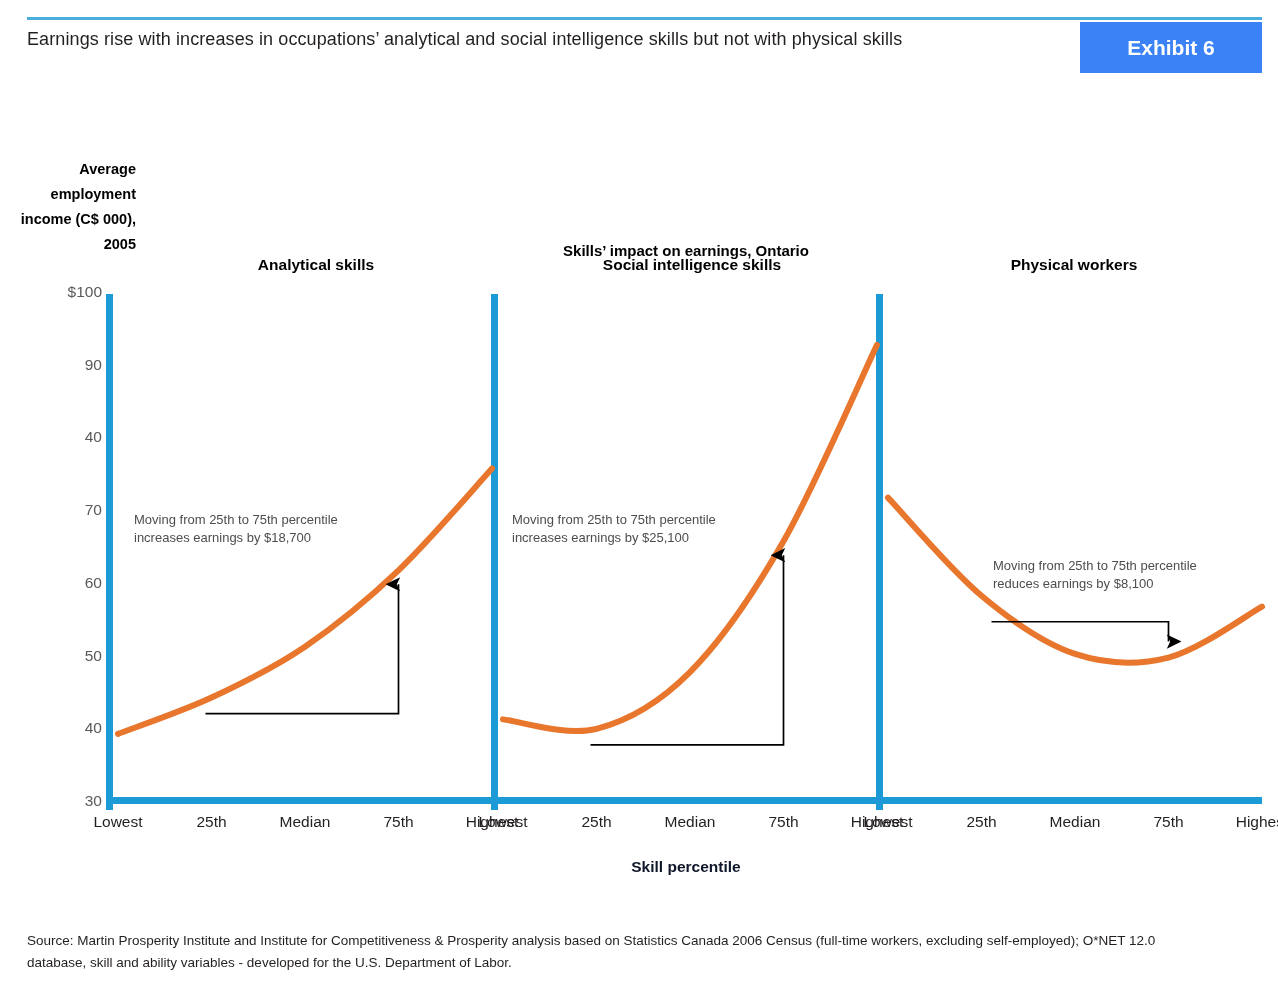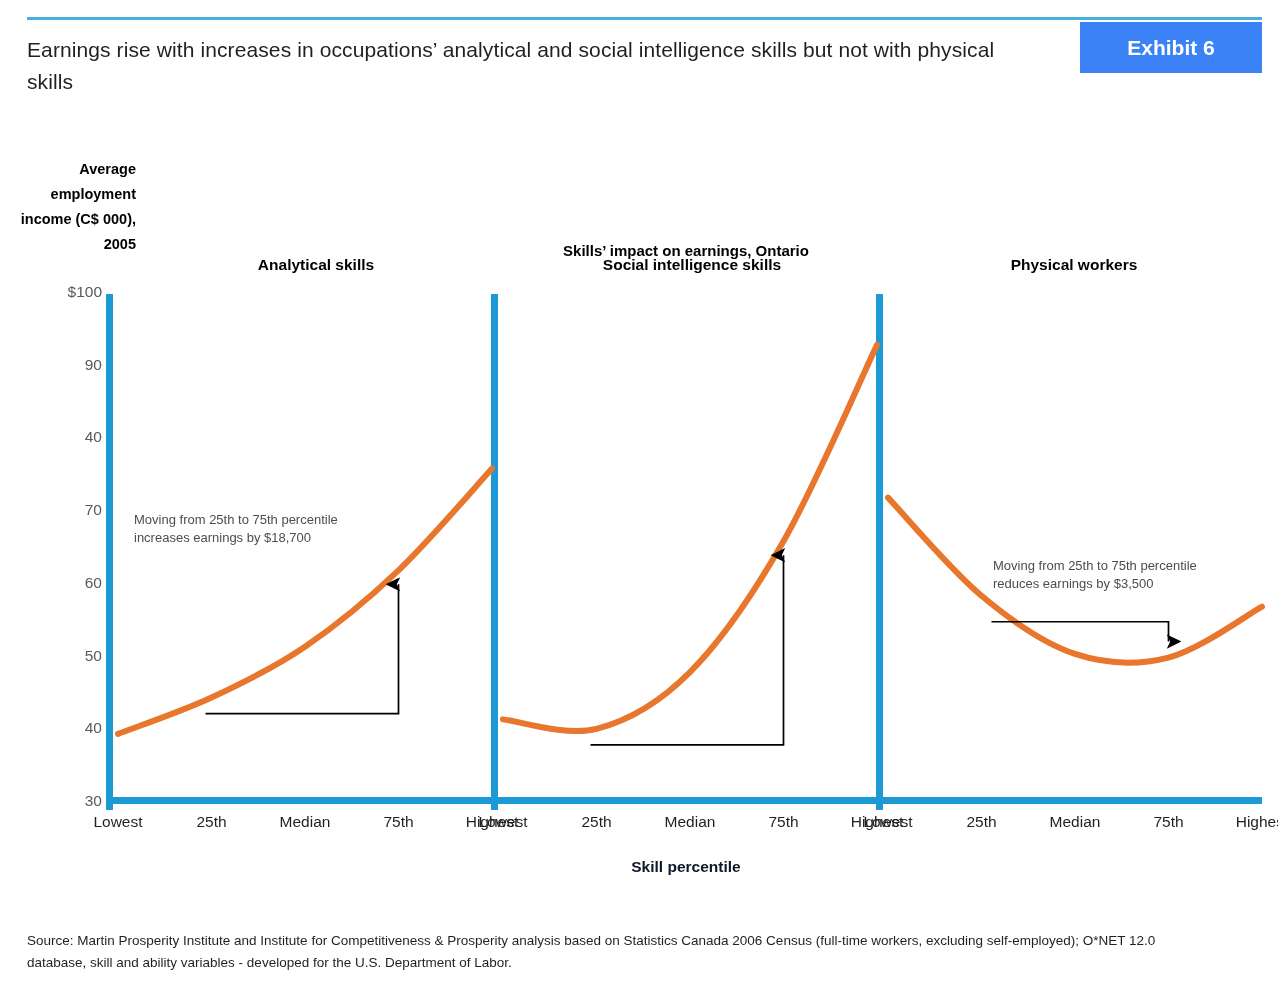--- a/index.html
+++ b/index.html
@@ -12,22 +12,22 @@
     overflow:hidden;
   }
   .page{position:absolute;inset:0;}
 
   
   .top-rule{
     position:absolute;left:27px;top:17px;width:1235px;height:3px;
     background:#4aaede;
   }
   .title{
-    position:absolute;left:27px;top:34px;width:1000px;
-    font-size:21px;line-height:32px;font-weight:400;color:#231f20;
+    position:absolute;left:27px;top:23px;width:1000px;
+    font-size:18px;line-height:32px;font-weight:400;color:#231f20;
     letter-spacing:.1px;
   }
   .exhibit-badge{
     position:absolute;left:1080px;top:22px;width:182px;height:51px;
     background:#3b82f6;color:#ffffff;
     font-size:21px;font-weight:700;
     display:flex;align-items:center;justify-content:center;
   }
 
   
@@ -121,21 +121,22 @@
       <g>
         <path d="M590.5,744.8314285714285 L783.5,744.8314285714285 L783.5,555.2285714285715" fill="none" stroke="#000" stroke-width="1.7" marker-end="url(#arrowhead)"></path>
       </g>
       <path d="M888.00,497.60C903.58,513.96 950.33,569.71 981.50,595.76C1012.67,621.82 1043.83,643.63 1075.00,653.94C1106.17,664.24 1137.33,665.45 1168.50,657.57C1199.67,649.69 1246.42,615.15 1262.00,606.67" fill="none" stroke="#e8762c" stroke-width="6" stroke-linecap="round" stroke-linejoin="round"></path>
       <g>
         <path d="M991.5,621.7642857142857 L1168.5,621.7642857142857 L1168.5,641.5714285714286" fill="none" stroke="#000" stroke-width="1.7" marker-end="url(#arrowhead)"></path>
       </g>
     </svg>
 
   <div class="annot" id="an0">Moving from 25th to 75th percentile increases earnings by $18,700</div>
-  <div class="annot" id="an2">Moving from 25th to 75th percentile reduces earnings by $3,500</div>
+  <div class="annot" id="an1">Moving from 25th to 75th percentile increases earnings by $25,100</div>
+  <div class="annot" id="an2">Moving from 25th to 75th percentile reduces earnings by $8,100</div>
 
   <div class="xaxis-title">Skill percentile</div>
 
   <div class="source">Source: Martin Prosperity Institute and Institute for Competitiveness &amp; Prosperity analysis based on Statistics Canada 2006 Census (full-time workers, excluding self-employed);  O*NET 12.0 database, skill and ability variables - developed for the U.S. Department of Labor.</div>
 
 <div class="ytick" style="left: 44px; top: 792px;">30</div>
     <div class="ytick" style="left: 44px; top: 719.286px;">40</div>
     <div class="ytick" style="left: 44px; top: 646.571px;">50</div>
     <div class="ytick" style="left: 44px; top: 573.857px;">60</div>
     <div class="ytick" style="left: 44px; top: 501.143px;">70</div>

